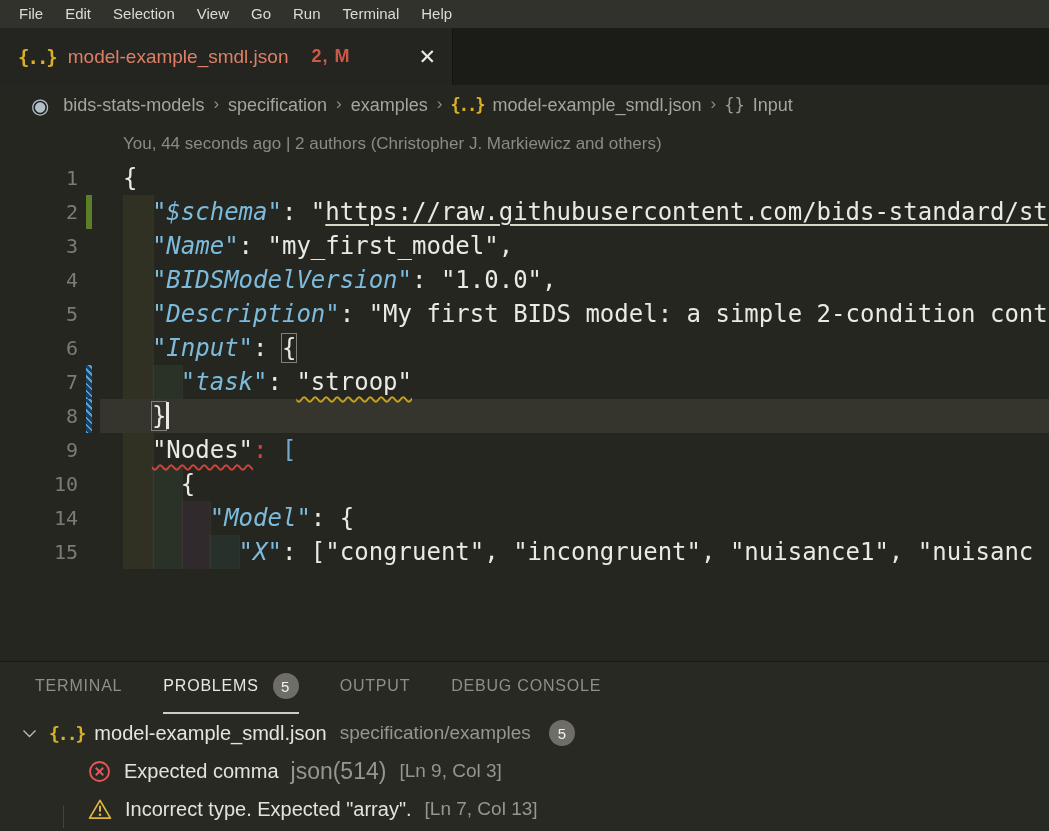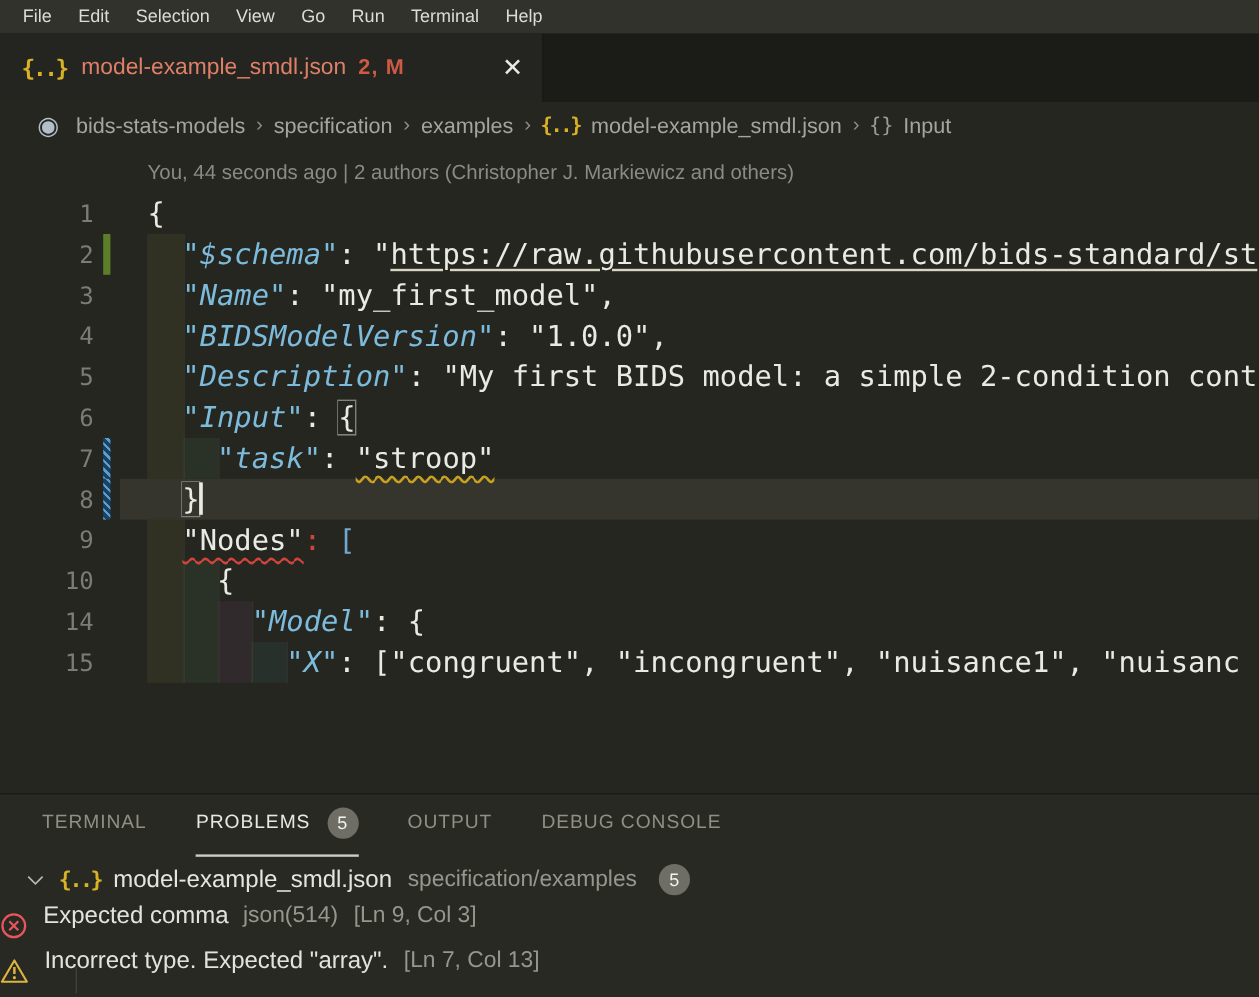--- a/index.html
+++ b/index.html
@@ -9,21 +9,21 @@
     -webkit-font-smoothing:antialiased;
   }
   
   .menubar{height:28px;background:#32322c;display:flex;align-items:center;padding-left:8px}
   .menu-item{padding:16px 11px;font-size:15px;color:#dcdcd6;line-height:28px}
   
   .tabstrip{height:57px;background:#1b1b17;display:flex}
   .tab{width:422px;background:#242420;display:flex;align-items:center;padding:0 12px 0 18px;border-right:1px solid #141411}
   .tab-icon{color:#d9b125;font-family:"DejaVu Sans Mono",monospace;font-size:19px;font-weight:bold;letter-spacing:-2px;margin-right:12px}
   .tab-label{font-size:19px;color:#de8068}
-  .tab-badge{font-size:18px;font-weight:bold;color:#cd5a45;margin-left:10px;letter-spacing:1px}
+  .tab-badge{font-size:18px;font-weight:bold;color:#cd5a45;margin-left:23px;letter-spacing:1px}
   .tab-close{color:#e9e9e5;font-size:21px;margin-left:auto;padding:0 4px}
   
   .breadcrumbs{height:40px;display:flex;align-items:center;padding-left:31px;font-size:18px;color:#a5a59d;background:#262621}
   .record-icon{color:#b2bfc9;font-size:21px;margin-right:13px;line-height:1}
   .crumb{margin:0 1px}
   .crumb-sep{color:#8d8d85;font-size:17px;margin:0 8px;transform:translateY(-1px)}
   .crumb-ico-json{color:#d9b125;font-family:"DejaVu Sans Mono",monospace;font-weight:bold;font-size:17px;letter-spacing:-2px;margin-right:8px}
   .crumb-ico-obj{color:#9d9d94;font-family:"DejaVu Sans Mono",monospace;font-size:17px;margin-right:7px}
   
   .codelens{height:36px;line-height:38px;padding-left:123px;font-size:17px;color:#8b8b83;background:#262621}
@@ -63,24 +63,24 @@
   .badge{min-width:26px;height:26px;border-radius:13px;background:#6e6e66;color:#f2f2ee;
       font-size:15px;display:flex;align-items:center;justify-content:center;padding:0 4px;box-sizing:border-box}
   .problems{position:relative}
   .tree-guide{position:absolute;left:63px;top:92px;bottom:0;width:1px;background:#45453e}
   .file-row{height:38px;display:flex;align-items:center;padding-left:22px}
   .chev{display:flex;align-items:center;margin-right:12px}
   .prob-ico-json{color:#d9b125;font-family:"DejaVu Sans Mono",monospace;font-weight:bold;font-size:18px;letter-spacing:-2px;margin-right:10px}
   .file-name{font-size:20px;color:#e5e5df}
   .file-path{font-size:19px;color:#96968d;margin-left:13px}
   .file-row .badge{margin-left:18px}
-  .prob-row{height:38px;display:flex;}
+  .prob-row{height:38px;display:flex;align-items:center;padding-left:88px}
   .sev-icon{display:flex;align-items:center;margin-right:13px}
   .prob-msg{font-size:20px;color:#e3e3dd}
-  .prob-src{font-size:19px;color:#96968d;margin-left:12px}
+  .prob-src{font-size:23px;color:#96968d;margin-left:12px}
   .prob-loc{font-size:19px;color:#96968d;margin-left:13px}
 </style>
 </head>
 <body>
 
 <div class="menubar" id="menubar">
     <span class="menu-item">File</span>
     <span class="menu-item">Edit</span>
     <span class="menu-item">Selection</span>
     <span class="menu-item">View</span>

